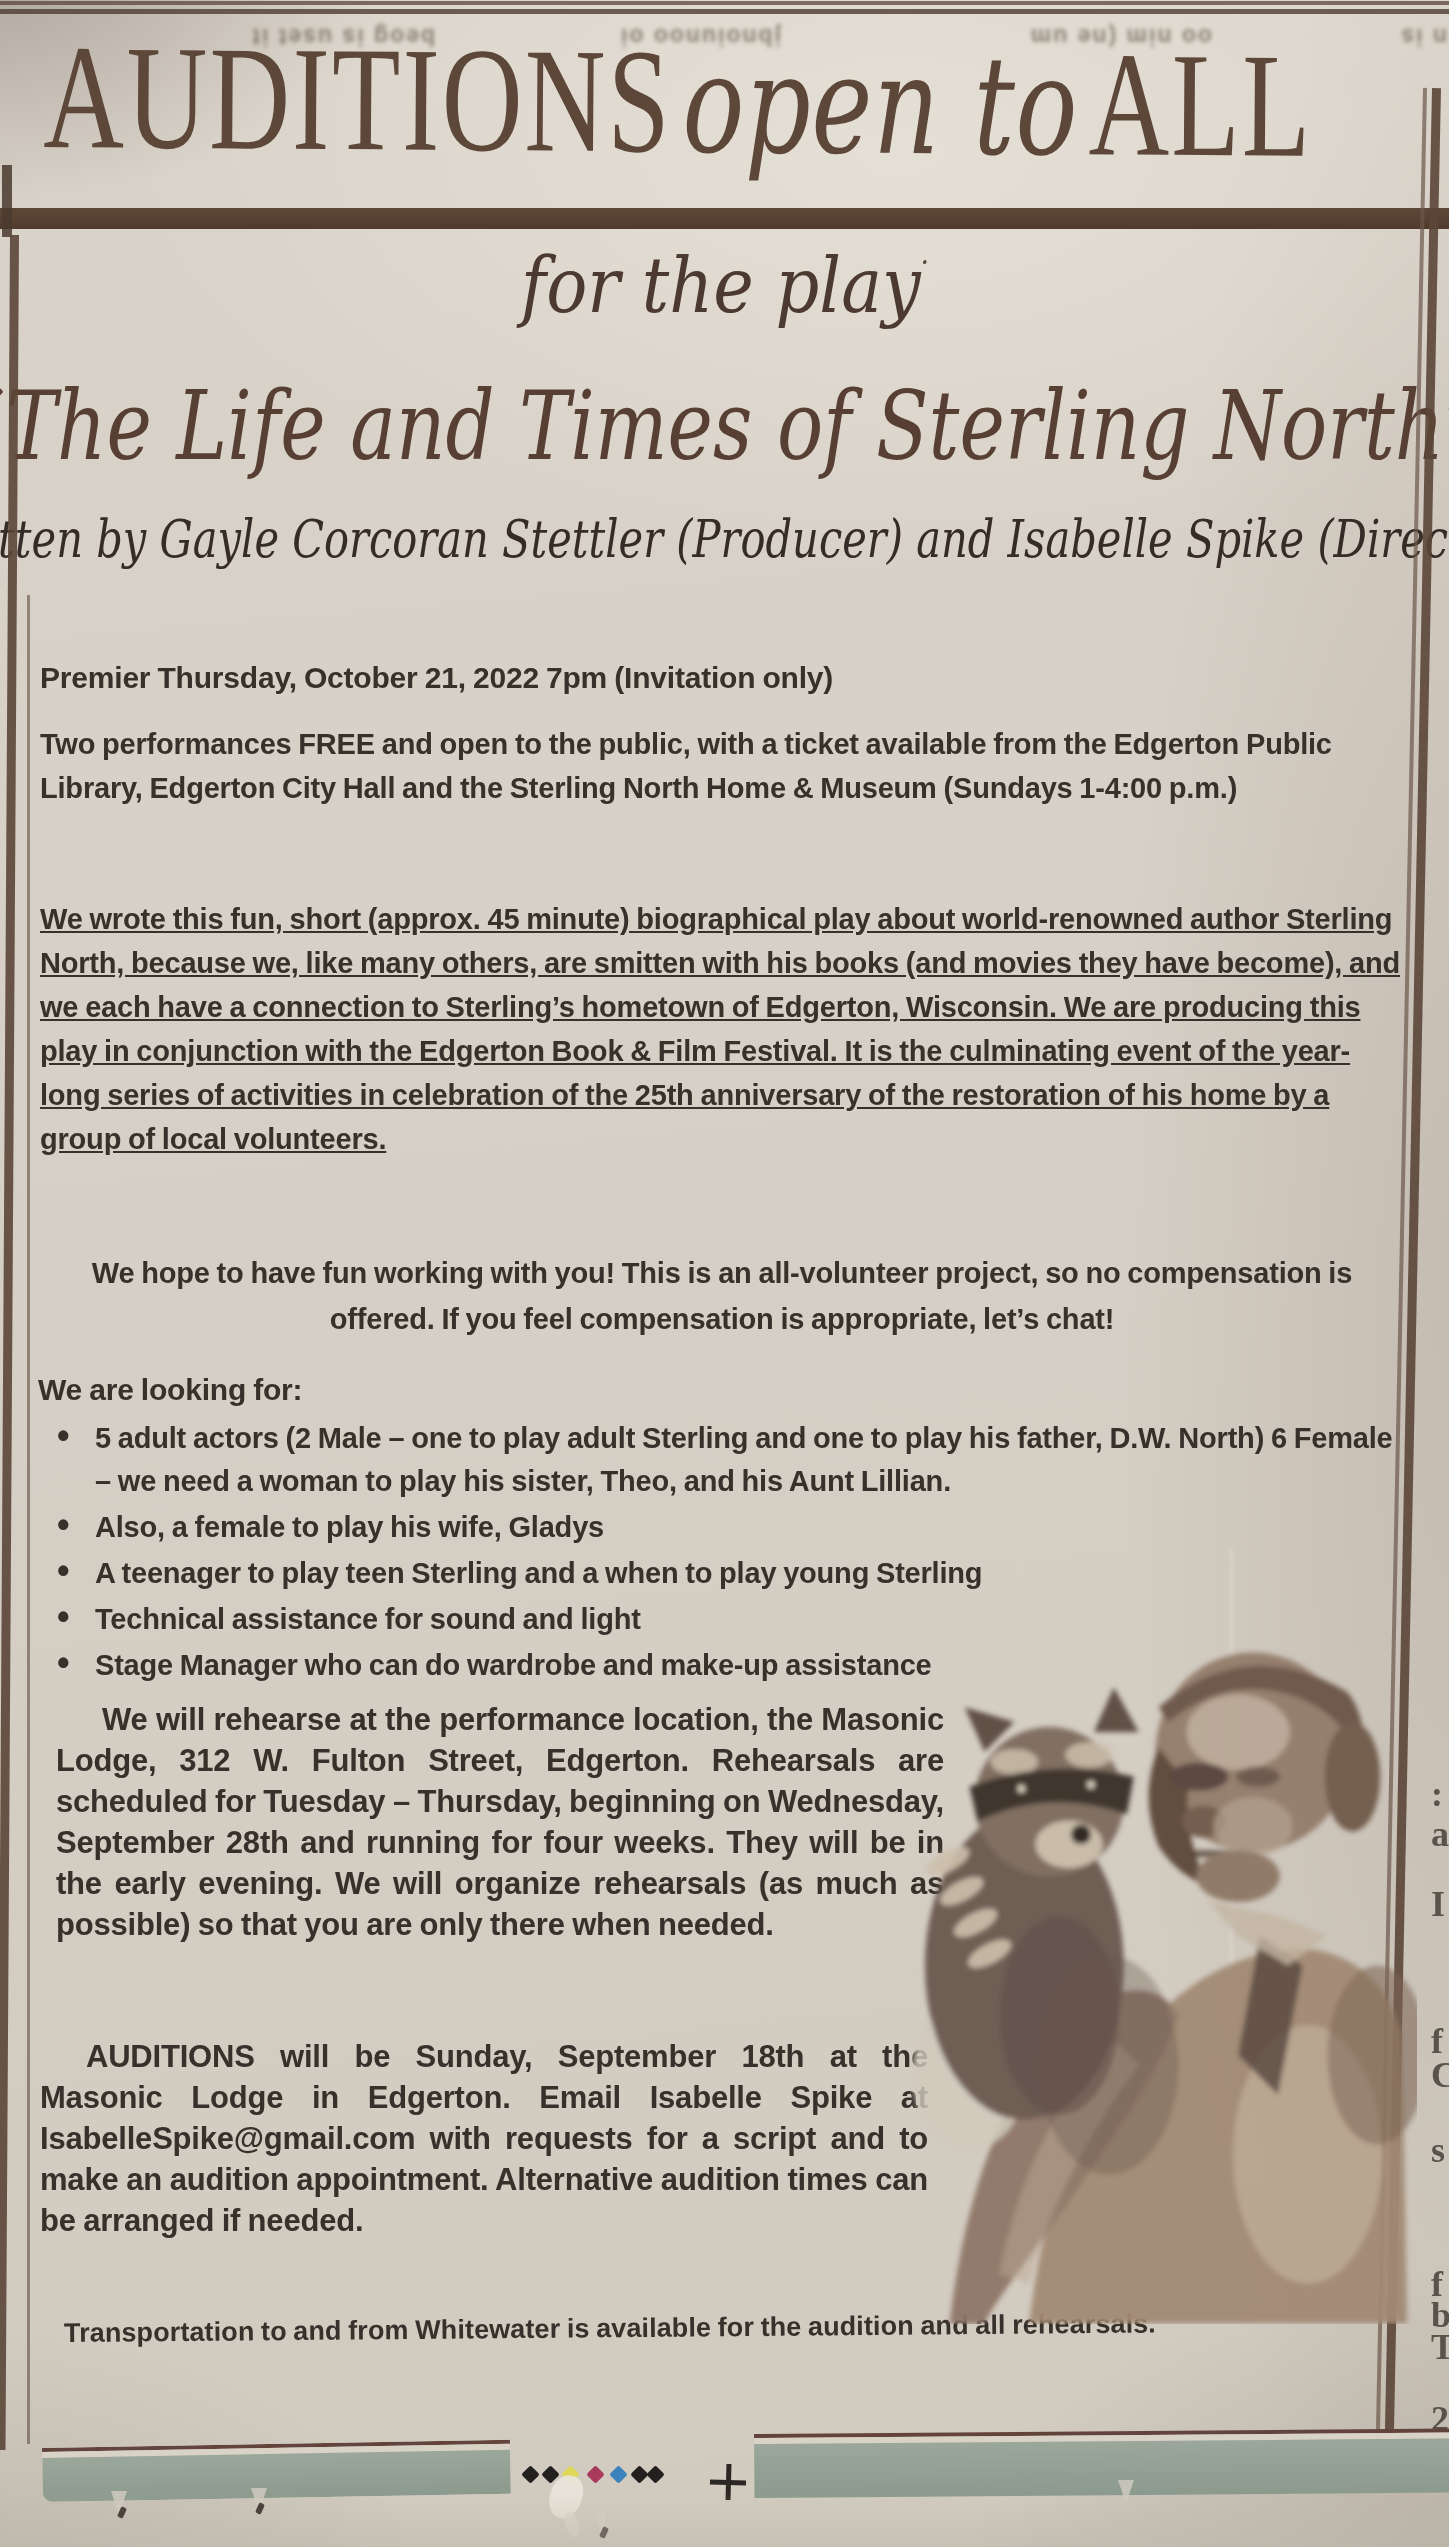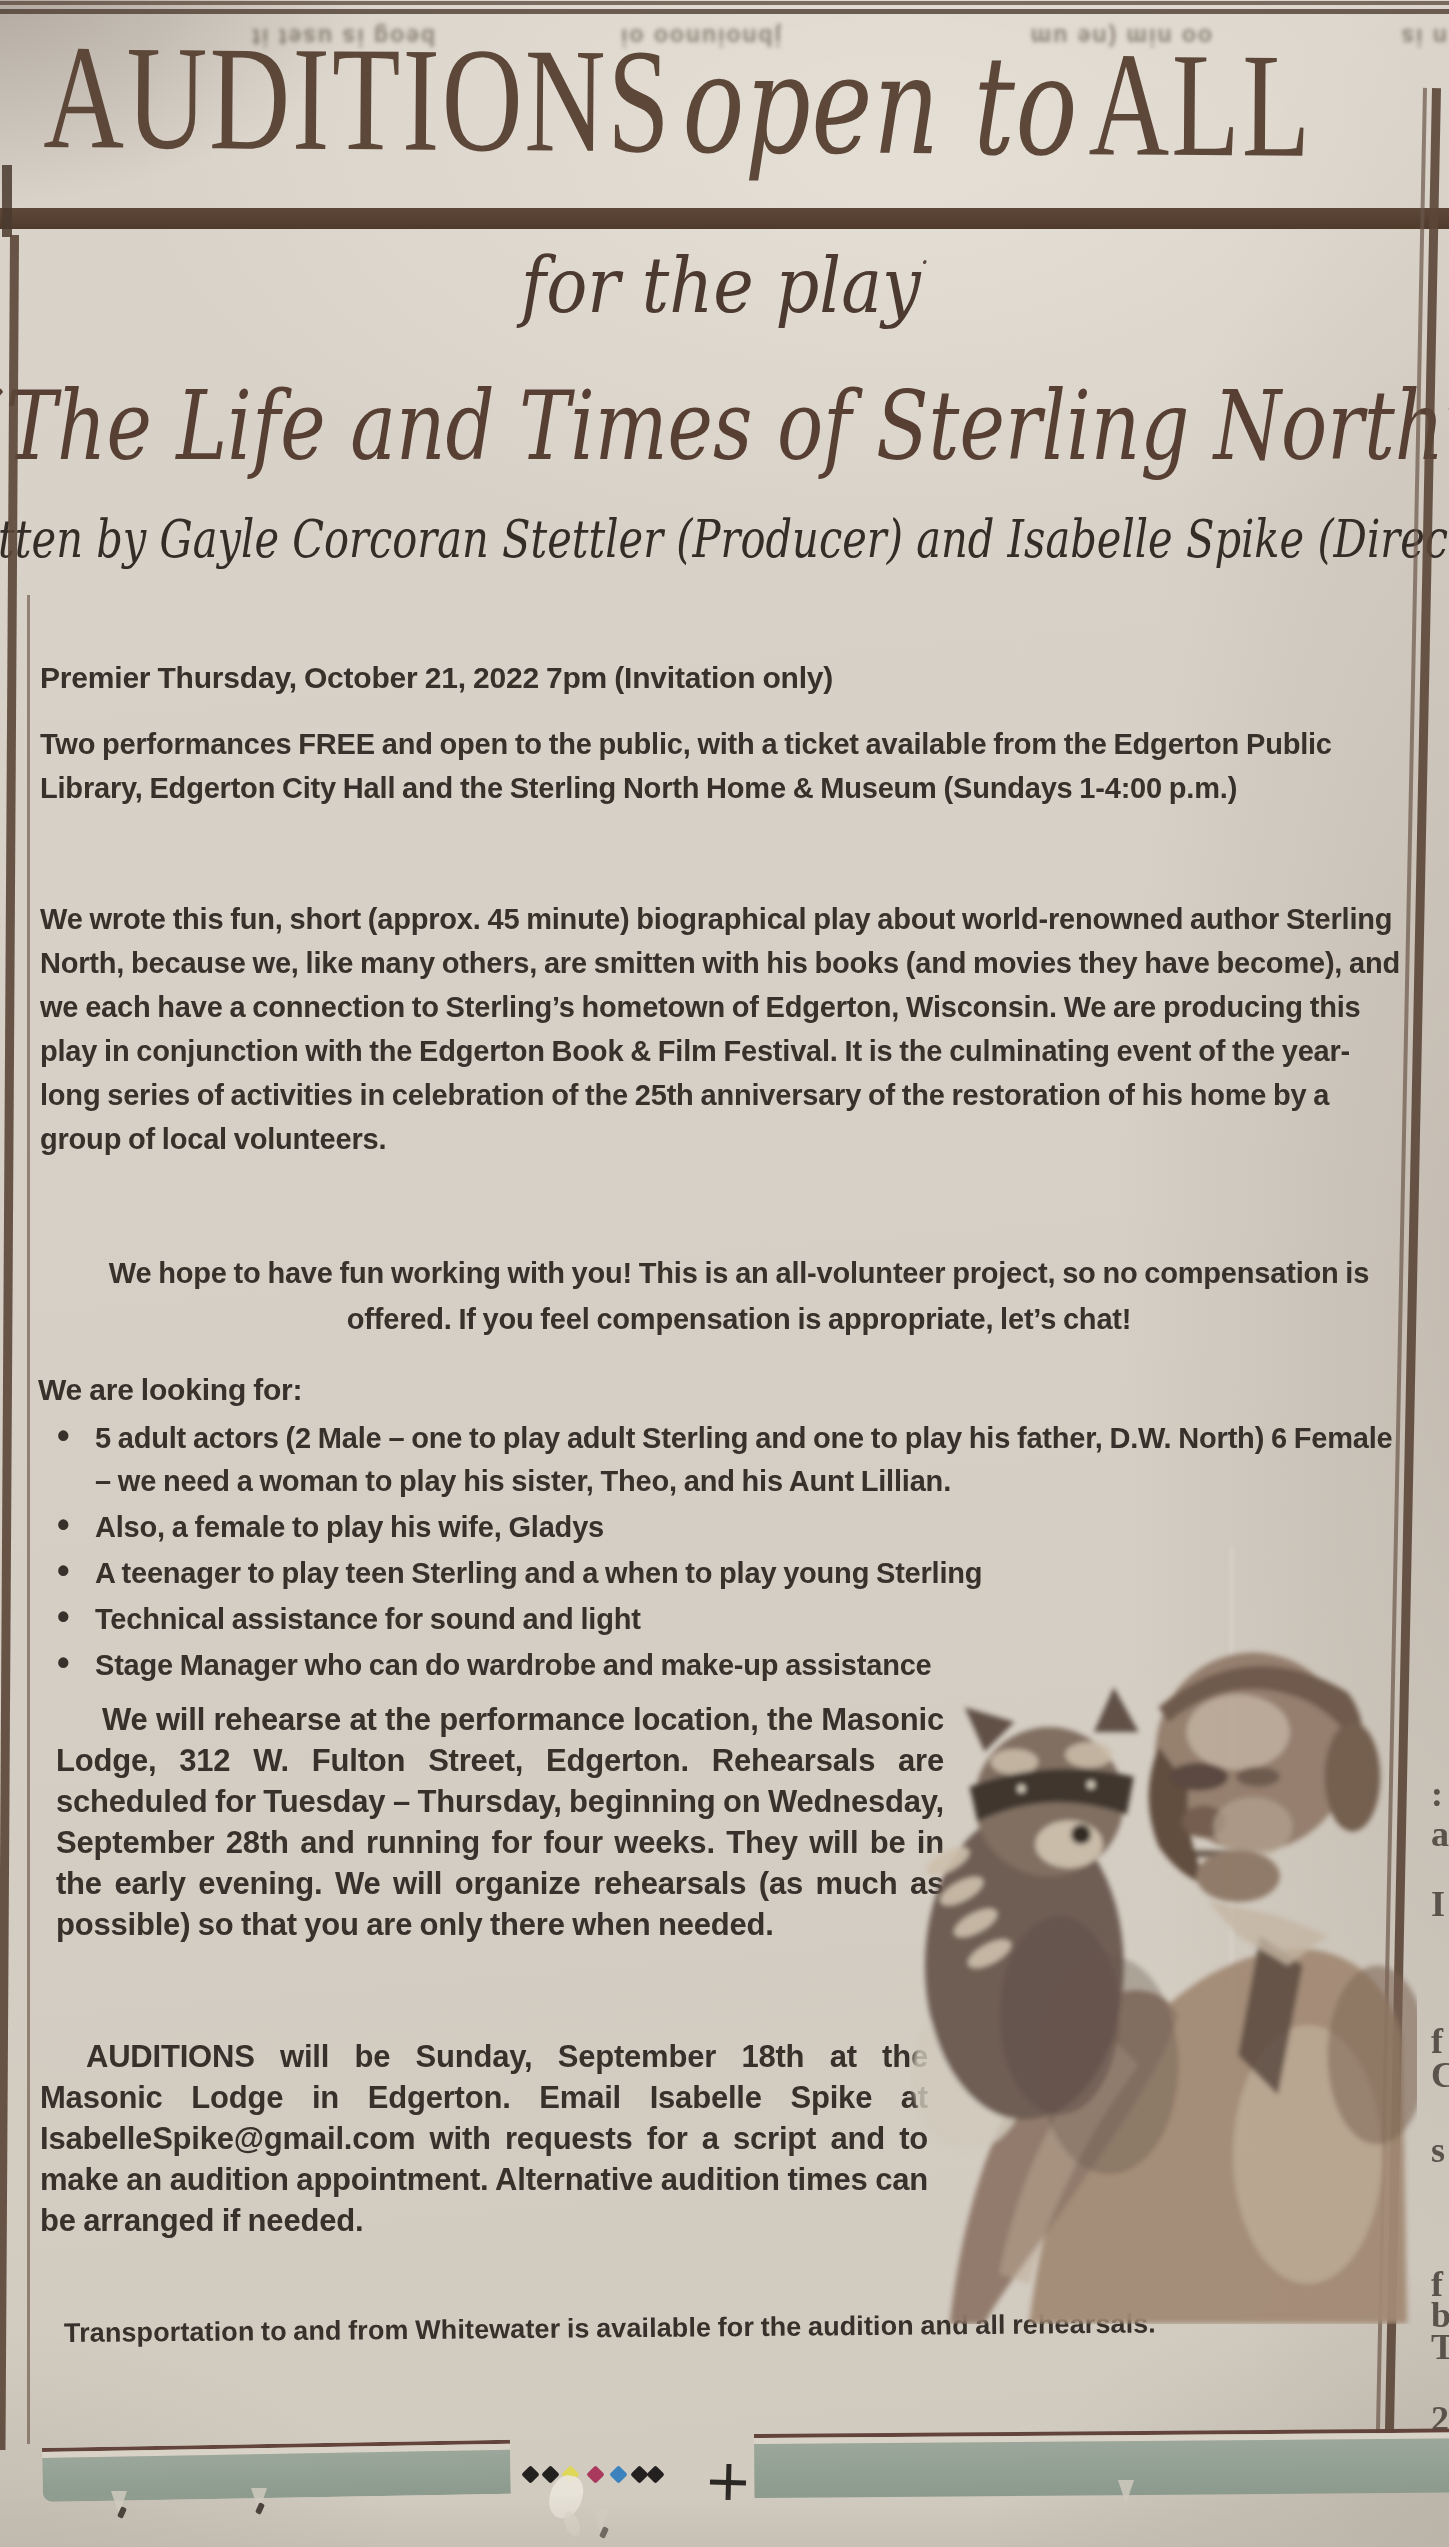--- a/index.html
+++ b/index.html
@@ -48,22 +48,22 @@
             transform:rotate(.35deg);transform-origin:top center;}
   .bl-thin{position:absolute;left:27px;top:595px;width:3px;height:1849px;background:#6b574a;opacity:.65;}
   .br{position:absolute;left:1423px;top:88px;width:20px;height:2360px;
       transform:rotate(1.15deg);transform-origin:top center;}
   .br .a{position:absolute;left:0;top:0;width:4px;height:100%;background:#6b574a;opacity:.7;}
   .br .b{position:absolute;left:9px;top:0;width:9px;height:100%;background:#5b4637;opacity:.9;}
   
   .bt{position:absolute;font-weight:bold;color:#37312c;letter-spacing:-0.2px;word-spacing:-1px;}
   .premier{left:40px;top:661px;font-size:30px;}
   .tickets{left:40px;top:722px;width:1367px;font-size:29px;line-height:44px;}
-  .about{left:40px;top:897px;width:1367px;font-size:29px;line-height:44px;}
-  .volunteer{left:92px;top:1250px;width:1294px;font-size:29px;line-height:46px;text-align:center;}
+  .about{left:40px;top:897px;width:1367px;font-size:29px;line-height:44px;text-decoration:underline;}
+  .volunteer{left:75px;top:1250px;width:1294px;font-size:29px;line-height:46px;text-align:center;}
   .looking{left:38px;top:1373px;font-size:30px;}
   .roles{left:55px;top:1417px;width:1338px;font-size:29px;line-height:43px;margin:0;padding:0;list-style:none;}
   .roles li{position:relative;padding-left:40px;margin-bottom:3px;}
   .roles li::before{content:"\2022";position:absolute;left:2px;top:-3px;font-size:36px;}
   .rehearse{left:56px;top:1699px;width:888px;font-size:31px;line-height:41px;text-align:justify;text-indent:46px;}
   .auditions{left:40px;top:2036px;width:888px;font-size:31px;line-height:41px;text-align:justify;text-indent:46px;}
   .transport{left:64px;top:2318px;font-size:27px;white-space:nowrap;letter-spacing:0.1px;
              transform:rotate(-.5deg);transform-origin:left center;}
   
   .ef{position:absolute;left:1431px;width:40px;font-family:"Liberation Serif",serif;

